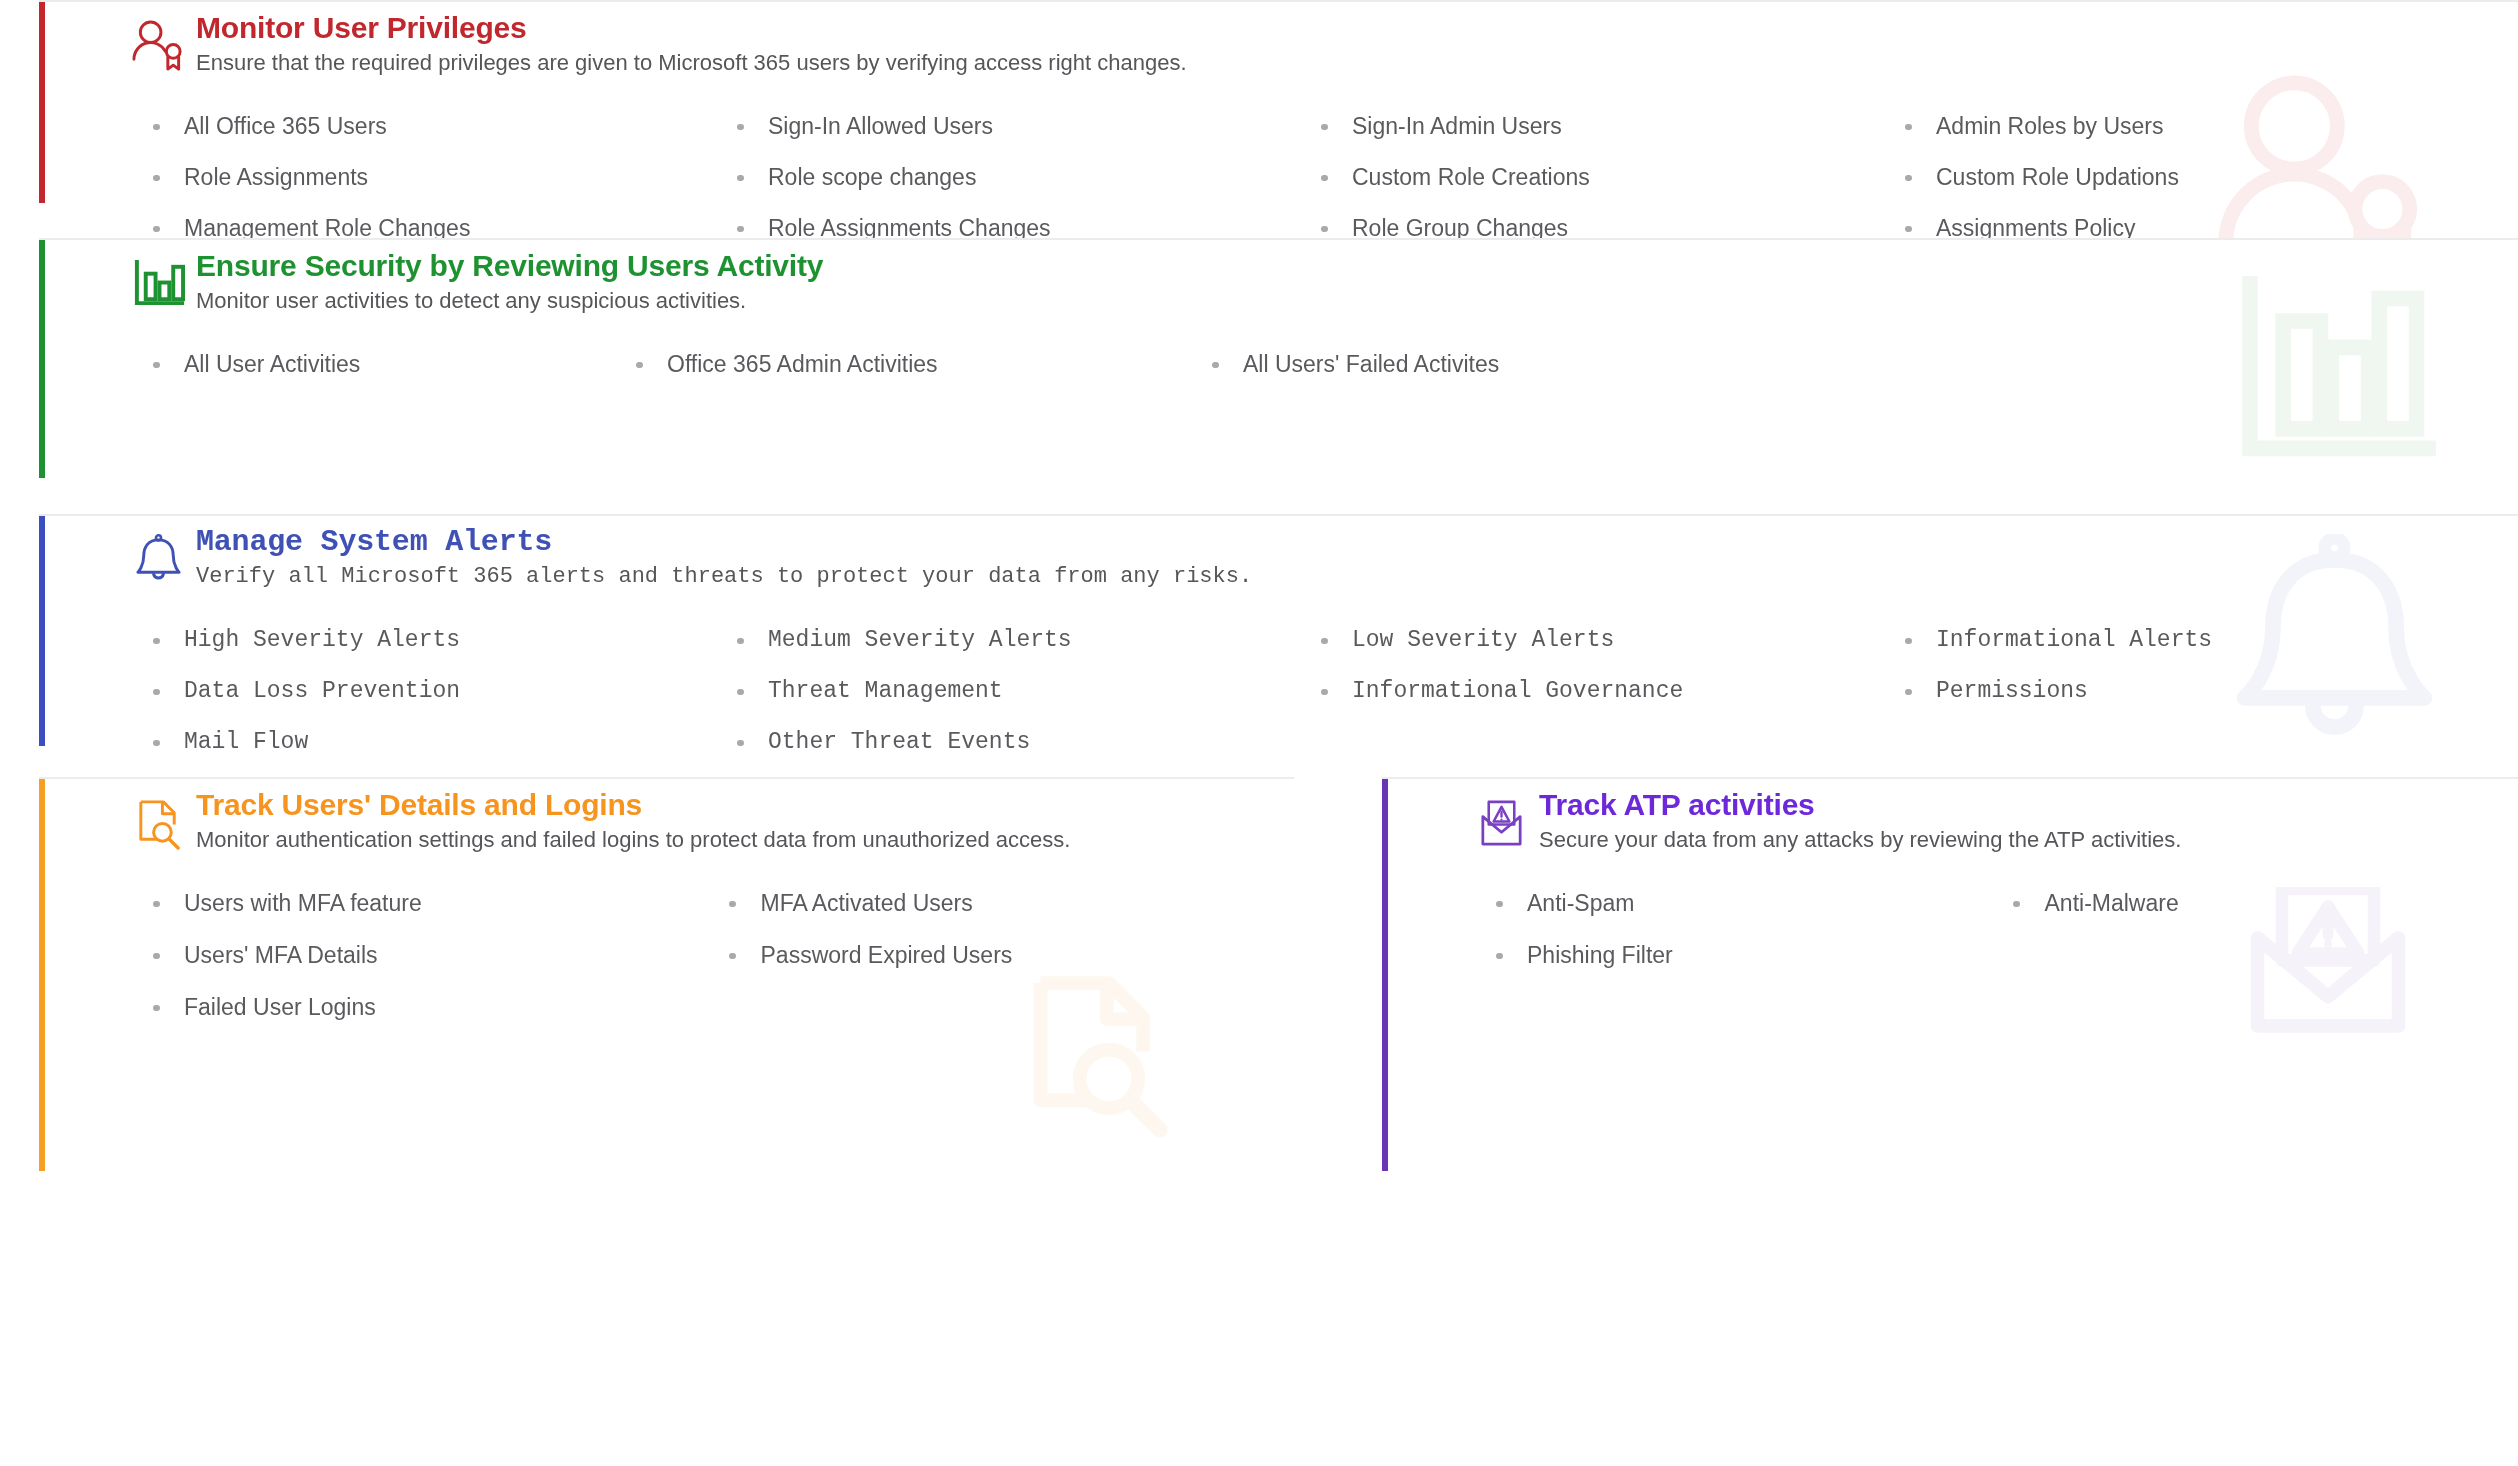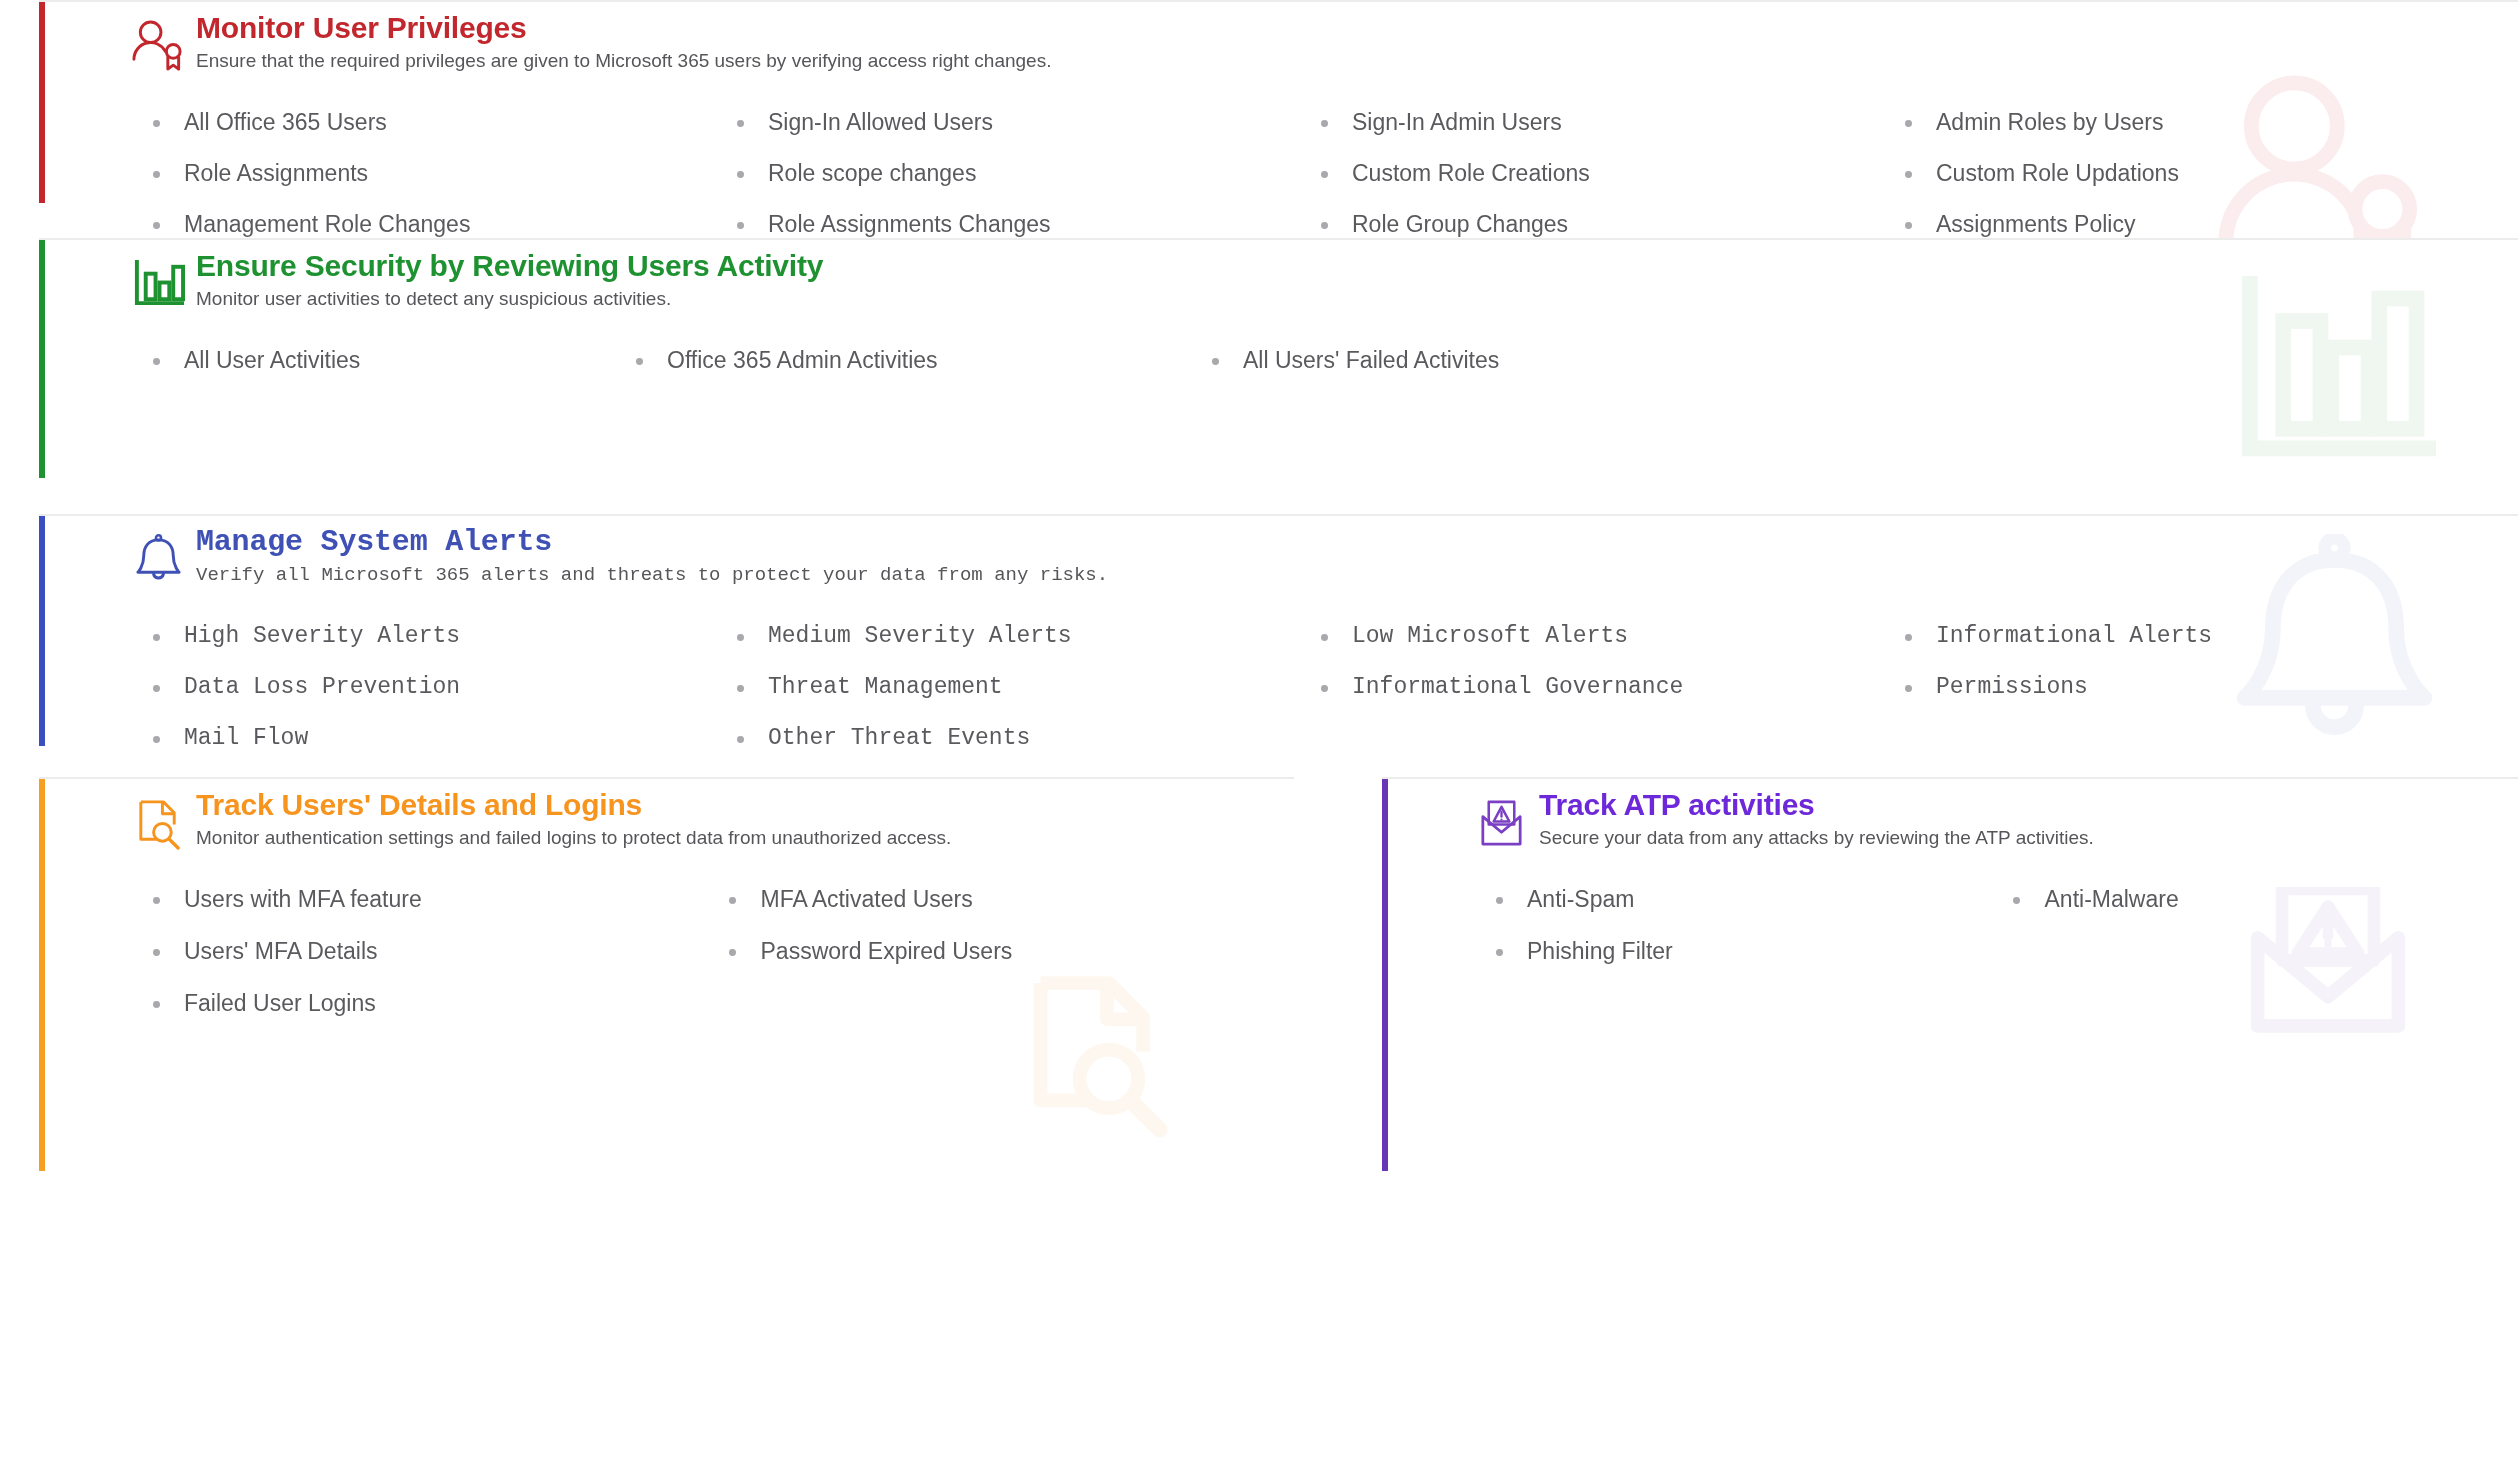--- a/index.html
+++ b/index.html
@@ -35,21 +35,21 @@
   }
   .sec-title {
     margin: 0 0 0 116px;
     font-size: 30px;
     font-weight: bold;
     letter-spacing: -0.2px;
     line-height: 1.15;
   }
   .sec-sub {
     margin: 4.9px 0 0 116px;
-    font-size: 19px;
+    font-size: 22px;
     color: #56565a;
     line-height: 1.2;
   }
 
   
   .items {
     display: grid;
     margin: 37px 0 0 0;
     padding: 0 0 0 69px;
     list-style: none;
@@ -203,21 +203,21 @@
         <h2 class="sec-title">Manage System Alerts</h2>
         <p class="sec-sub">Verify all Microsoft 365 alerts and threats to protect your data from any risks.</p>
       </div>
       <ul class="items cols4 rows3">
         <li class="item">High Severity Alerts</li>
         <li class="item">Data Loss Prevention</li>
         <li class="item">Mail Flow</li>
         <li class="item">Medium Severity Alerts</li>
         <li class="item">Threat Management</li>
         <li class="item">Other Threat Events</li>
-        <li class="item">Low Microsoft Alerts</li>
+        <li class="item">Low Severity Alerts</li>
         <li class="item">Informational Governance</li>
         <li class="item" style="visibility:hidden"></li>
         <li class="item">Informational Alerts</li>
         <li class="item">Permissions</li>
         <li class="item" style="visibility:hidden"></li>
       </ul>
     </div>
     <span class="wm">
       <svg viewBox="0 0 236 222" width="231" height="218">
         <path d="M118 26 C76 26 55 56 55 96 C55 142 26 167 26 167 L210 167 C210 167 181 142 181 96 C181 56 160 26 118 26 Z" fill="none" stroke="#f3f4fa" stroke-width="16" stroke-linejoin="round"></path>

